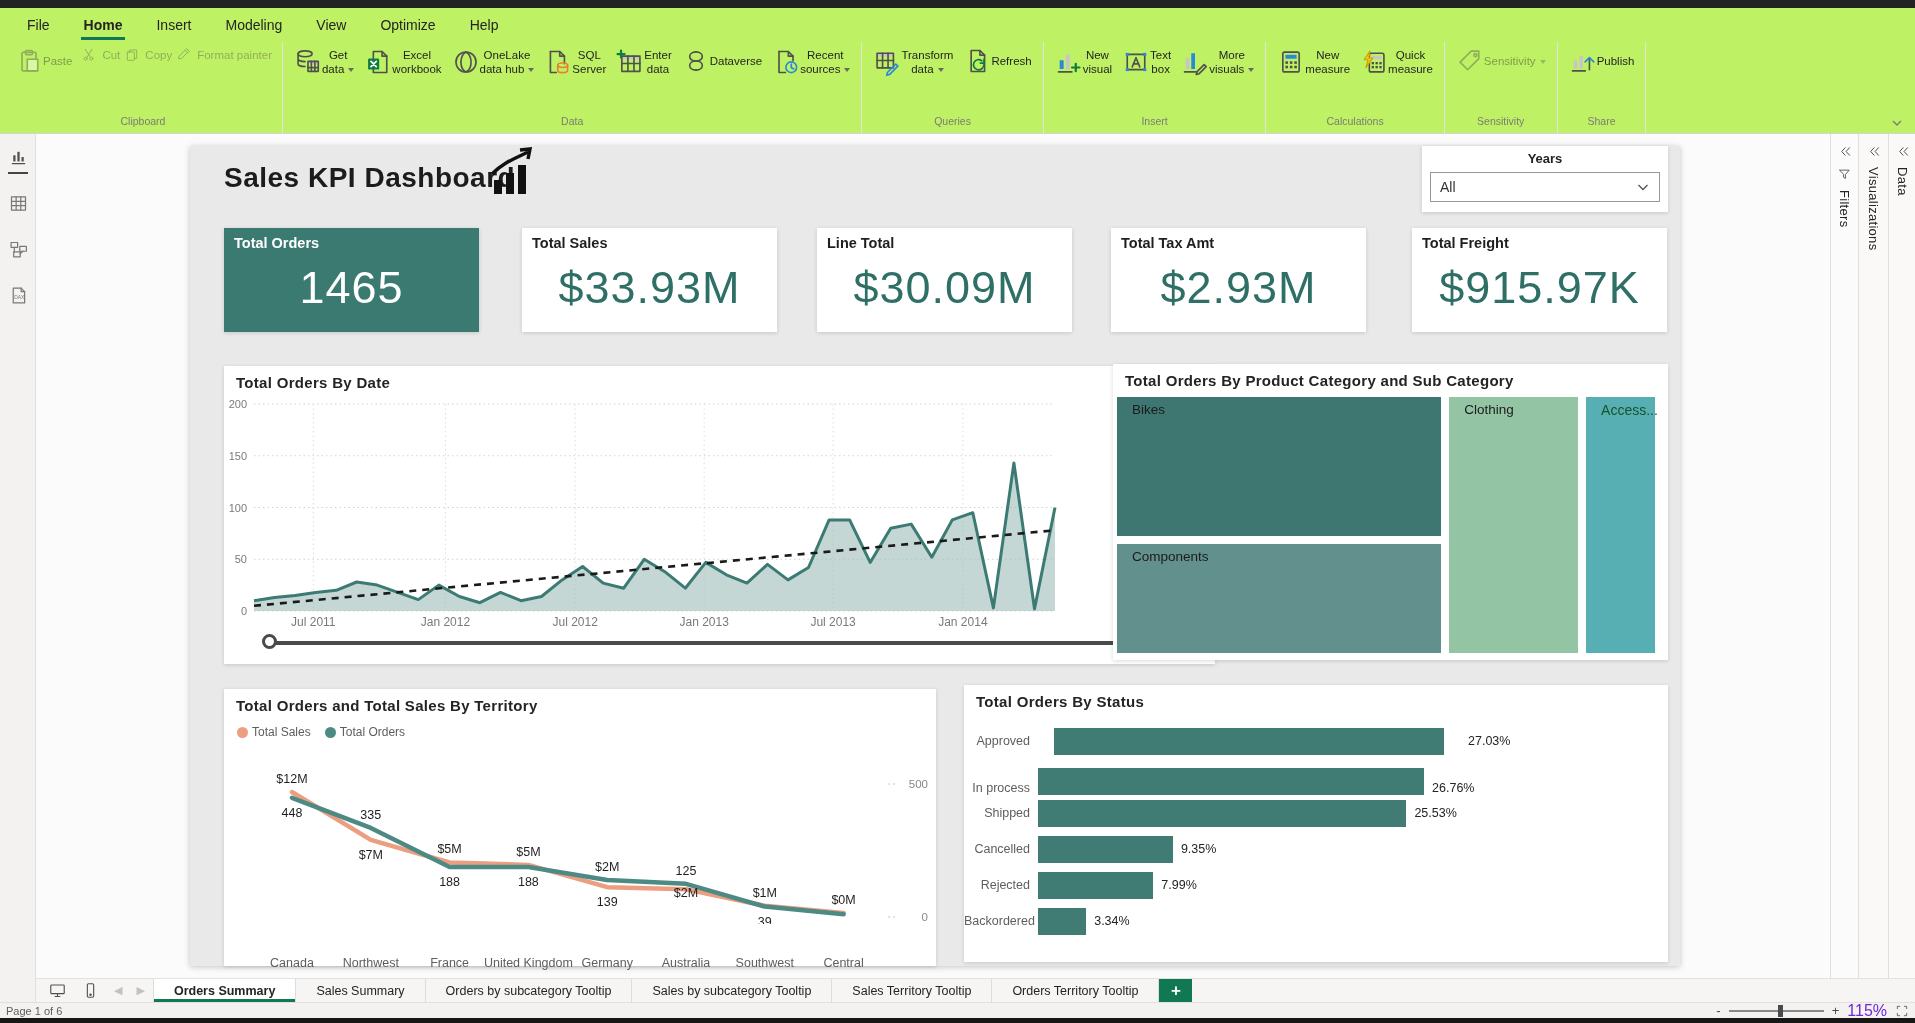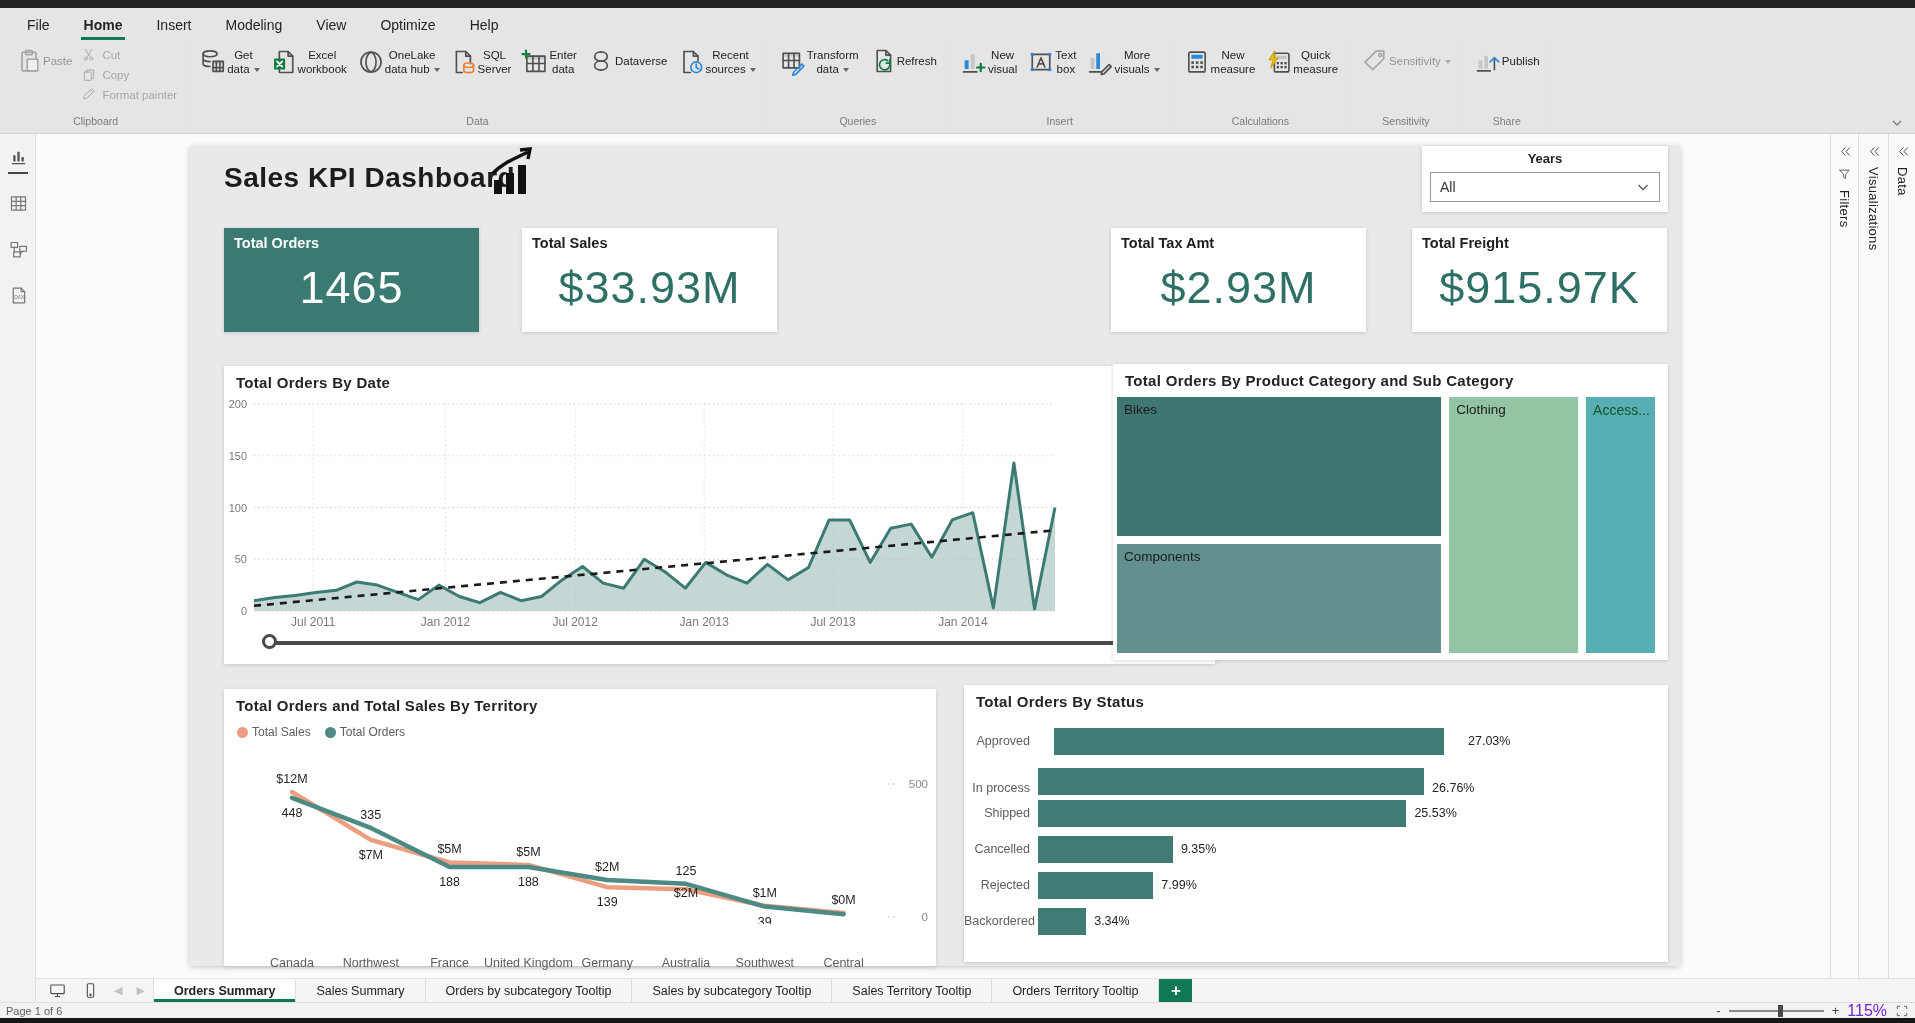--- a/index.html
+++ b/index.html
@@ -1,35 +1,35 @@
 <!DOCTYPE html>
 <html><head>
 <meta charset="utf-8">
 <style>
   * { margin:0; padding:0; box-sizing:border-box; }
   html,body { width:1915px; height:1023px; overflow:hidden;
     font-family:"Liberation Sans", sans-serif; background:#fafafa; color:#252423; }
 
   
   .titlebar { position:absolute; left:0; top:0; width:1915px; height:8px; background:#222; }
-  .ribbon { position:absolute; left:0; top:8px; width:1915px; height:126px; background:#e5e5e5;
+  .ribbon { position:absolute; left:0; top:8px; width:1915px; height:126px; background:#bef264;
     border-bottom:1px solid #d6d4d2; }
   .menu-row { position:absolute; left:0; top:0; height:34px; display:flex; align-items:center; padding-left:10px; }
   .menu-item { position:relative; padding:0 17px; font-size:14px; height:34px; line-height:34px; cursor:default; }
   .menu-item.active { font-weight:bold; }
   .menu-item.active::after { content:""; position:absolute; left:14px; right:14px; bottom:2px; height:3px; background:#117854; }
   .btn-area { position:absolute; left:0; top:34px; height:92px; display:flex; padding-left:4px; }
   .rgroup { display:flex; flex-direction:column; border-right:1px solid #e4e2e0; padding:0 6px; }
   .rbtns { display:flex; align-items:flex-start; height:70px; padding-top:3px; }
   .rlabel { height:20px; font-size:10.5px; color:#7d7b78; text-align:center; line-height:18px; }
   .rbtn { display:flex; align-items:center; min-width:46px; padding:2px 5px; cursor:pointer; }
   .rbtn .ricon { width:28px; height:28px; }
   .rbtn .rtext { font-size:11.5px; line-height:1.2; text-align:center; margin-top:2px; white-space:nowrap; }
   .rbtn.disabled, .sbtn.disabled { opacity:.42; filter:grayscale(1); cursor:default; }
-  .smallcol { display:flex; flex-direction:column; justify-content:flex-end; gap:4px; padding:2px 4px; }
+  .smallcol { display:flex; flex-direction:row; justify-content:flex-end; gap:4px; padding:2px 4px; }
   .sbtn { display:flex; align-items:center; gap:5px; font-size:11.5px; color:#50504e; }
   .sbtn .sicon { width:16px; height:16px; }
   .caret { display:inline-block; width:0; height:0; border-left:3.5px solid transparent; border-right:3.5px solid transparent;
     border-top:4px solid #6a6866; margin-left:4px; vertical-align:middle; }
   .ic { stroke:#50504e; fill:none; stroke-width:1.4; stroke-linecap:round; stroke-linejoin:round; width:100%; height:100%; }
   .ribbon-collapse { position:absolute; right:10px; bottom:3px; width:16px; height:14px; color:#7d7b78; cursor:pointer; }
 
   
   .sidenav { position:absolute; left:0; top:134px; width:36px; bottom:21px; background:#f3f2f1; border-right:1px solid #e2e0de; }
   .snav-item { width:36px; height:46px; display:flex; align-items:center; justify-content:center; cursor:pointer; position:relative; }
@@ -62,21 +62,21 @@
   .kpi.hl { background:#3a7a71; }
   .kpi.hl .kpi-t, .kpi.hl .kpi-v { color:#fff; }
 
   
   .dslider { position:absolute; left:38px; right:22px; top:268px; height:18px; }
   .dslider .track { position:absolute; left:7px; right:7px; top:7px; height:3.5px; background:#4a4a4a; border-radius:2px; }
   .dslider .handle { position:absolute; top:0; width:15px; height:15px; border:3px solid #4a4a4a; border-radius:50%; background:#fff; cursor:pointer; }
 
   
   .tm-area { position:absolute; left:4px; top:33px; right:10px; bottom:5px; }
-  .tile { position:absolute; cursor:pointer; }
+  .tile { position:absolute; cursor:pointer;padding-left:8px; }
   .tile-l { padding:5px 7px; font-size:13px; color:#13312d; font-weight:bold; font-weight:600; color:#102a27; }
 
   
   .legend { position:absolute; left:13px; top:36px; display:flex; gap:14px; font-size:12px; color:#605e5c; align-items:center; }
   .legend .li { display:flex; align-items:center; gap:4px; }
   .legend .dot { width:11px; height:11px; border-radius:50%; }
   .xcats { position:absolute; left:0; bottom:6px; height:36px; }
   .xcat { position:absolute; width:90px; text-align:center; font-size:12.5px; color:#605e5c; line-height:1.2;margin-top:32px; }
 
   
@@ -469,20 +469,24 @@
     </div>
 
     <div class="kpi-row">
         <div class="kpi hl" style="left: 34px;">
           <div class="kpi-t">Total Orders</div>
           <div class="kpi-v">1465</div>
         </div>
         <div class="kpi" style="left: 332px;">
           <div class="kpi-t">Total Sales</div>
           <div class="kpi-v">$33.93M</div>
+        </div>
+        <div class="kpi" style="left: 627px;">
+          <div class="kpi-t">Line Total</div>
+          <div class="kpi-v">$30.09M</div>
         </div>
         <div class="kpi" style="left: 921px;">
           <div class="kpi-t">Total Tax Amt</div>
           <div class="kpi-v">$2.93M</div>
         </div>
         <div class="kpi" style="left: 1222px;">
           <div class="kpi-t">Total Freight</div>
           <div class="kpi-v">$915.97K</div>
         </div>
       </div>

